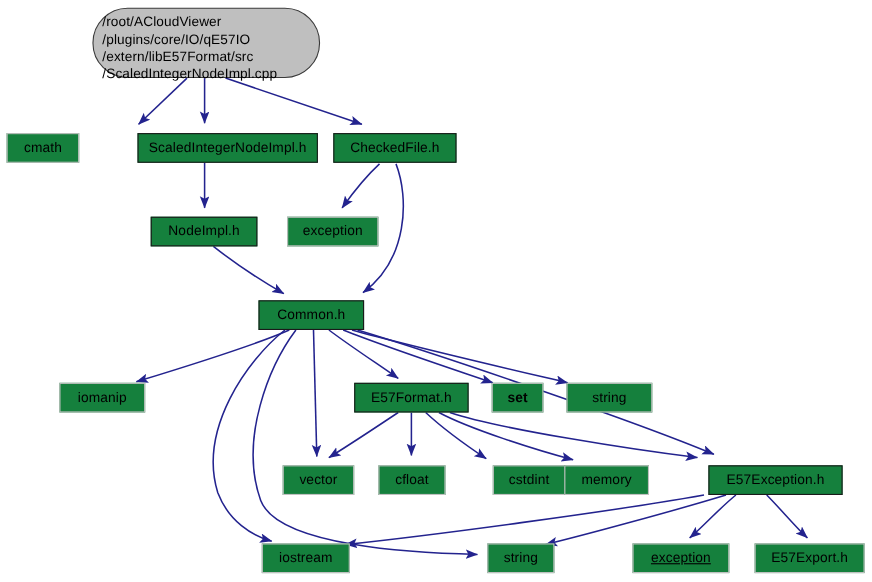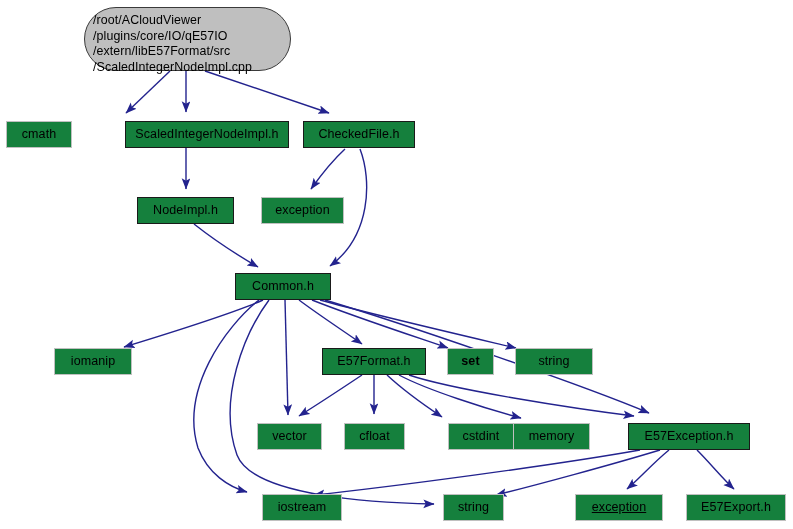--- a/index.html
+++ b/index.html
@@ -104,20 +104,20 @@
       <div class="node" style="left: 261px; top: 197px; width: 83px; height: 27px;">exception</div>
       <div class="node project" style="left: 235px; top: 273px; width: 96px; height: 27px;">Common.h</div>
       <div class="node" style="left: 54px; top: 348px; width: 78px; height: 27px;">iomanip</div>
       <div class="node project" style="left: 322px; top: 348px; width: 104px; height: 27px;">E57Format.h</div>
       <div class="node" style="left: 447px; top: 348px; width: 47px; height: 27px; font-weight: bold;">set</div>
       <div class="node" style="left: 515px; top: 348px; width: 78px; height: 27px;">string</div>
       <div class="node" style="left: 257px; top: 423px; width: 65px; height: 27px;">vector</div>
       <div class="node" style="left: 344px; top: 423px; width: 61px; height: 27px;">cfloat</div>
       <div class="node" style="left: 428px; top: 423px; width: 66px; height: 27px; margin-left: 20px;">cstdint</div>
       <div class="node" style="left: 513px; top: 423px; width: 77px; height: 27px;">memory</div>
-      <div class="node project" style="left: 628px; top: 423px; width: 122px; height: 27px;">E57Exception.h</div>
-      <div class="node" style="left: 238px; top: 494px; width: 80px; height: 27px; margin-left: 24px;">iostream</div>
+      <div class="node project" style="left: 644px; top: 423px; width: 122px; height: 27px;">E57Exception.h</div>
+      <div class="node" style="left: 238px; top: 494px; width: 80px; height: 27px;">iostream</div>
       <div class="node" style="left: 443px; top: 494px; width: 61px; height: 27px;">string</div>
       <div class="node" style="left: 575px; top: 494px; width: 88px; height: 27px; text-decoration: underline;">exception</div>
       <div class="node" style="left: 686px; top: 494px; width: 100px; height: 27px;">E57Export.h</div>
     </div>
 
 </div>
 
 </body></html>

